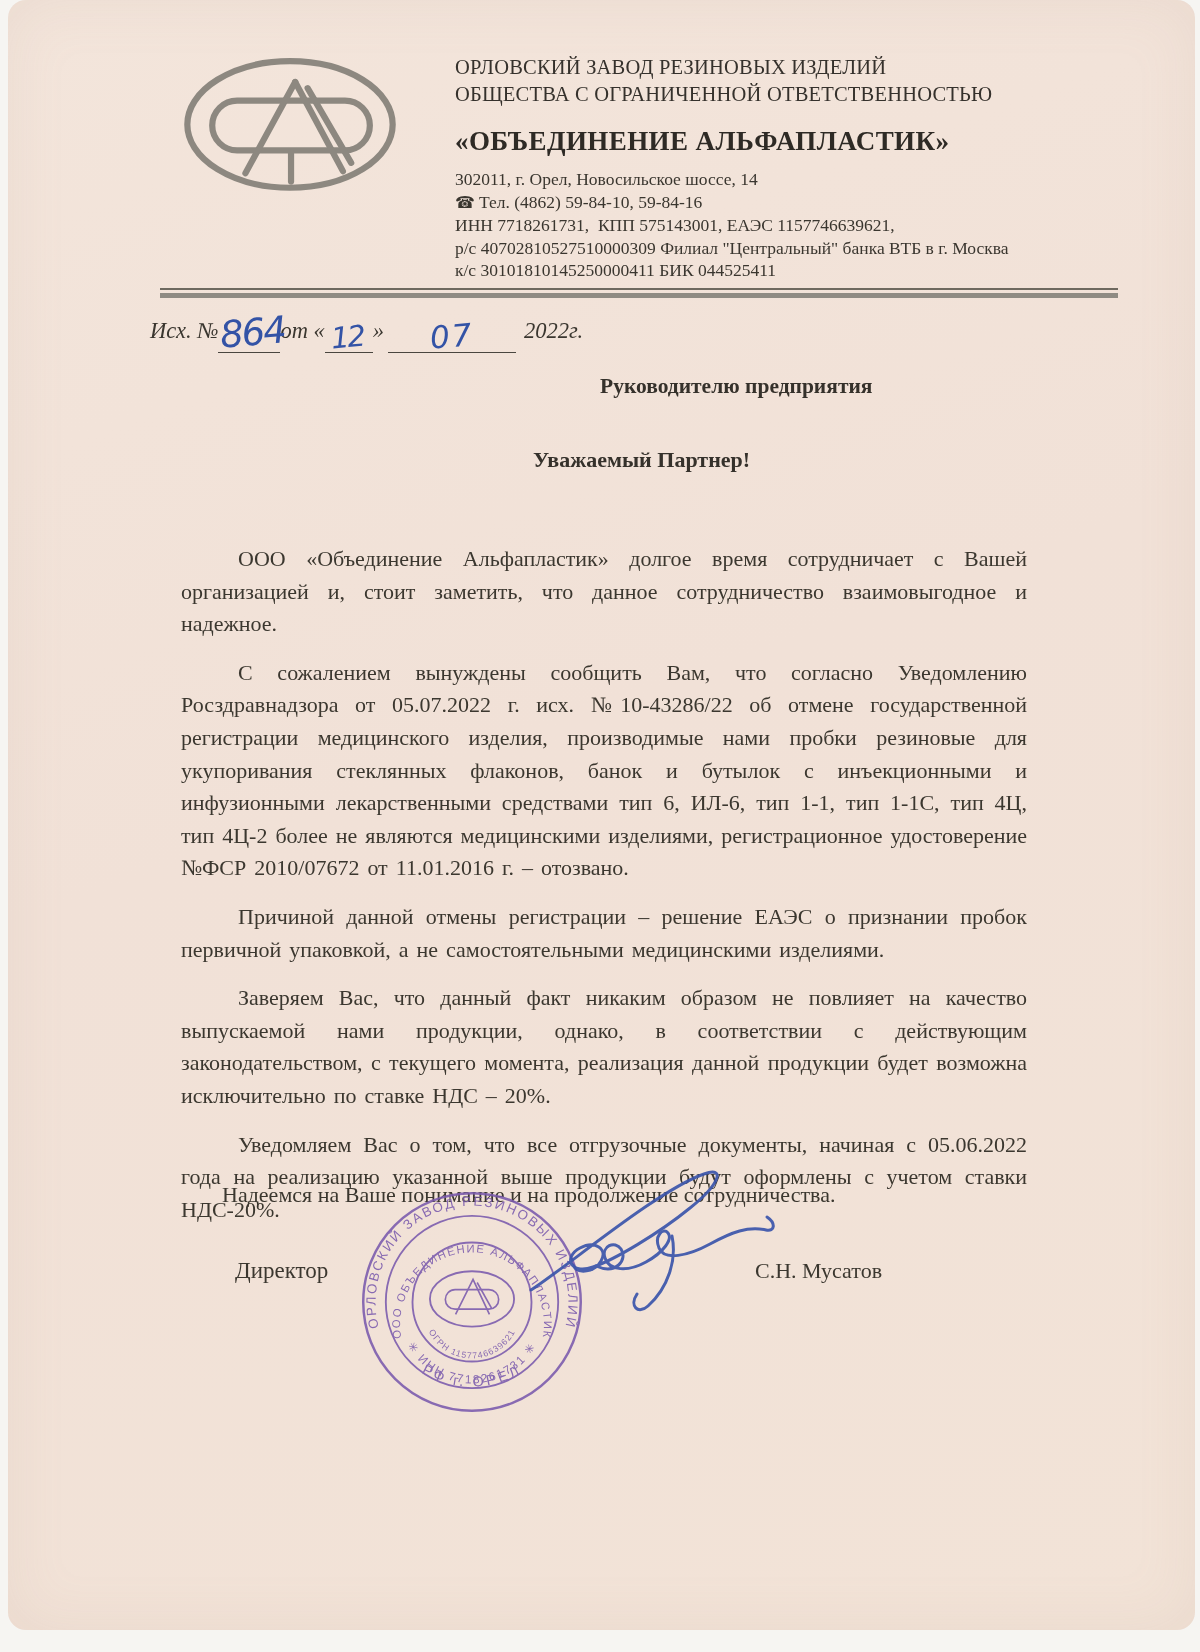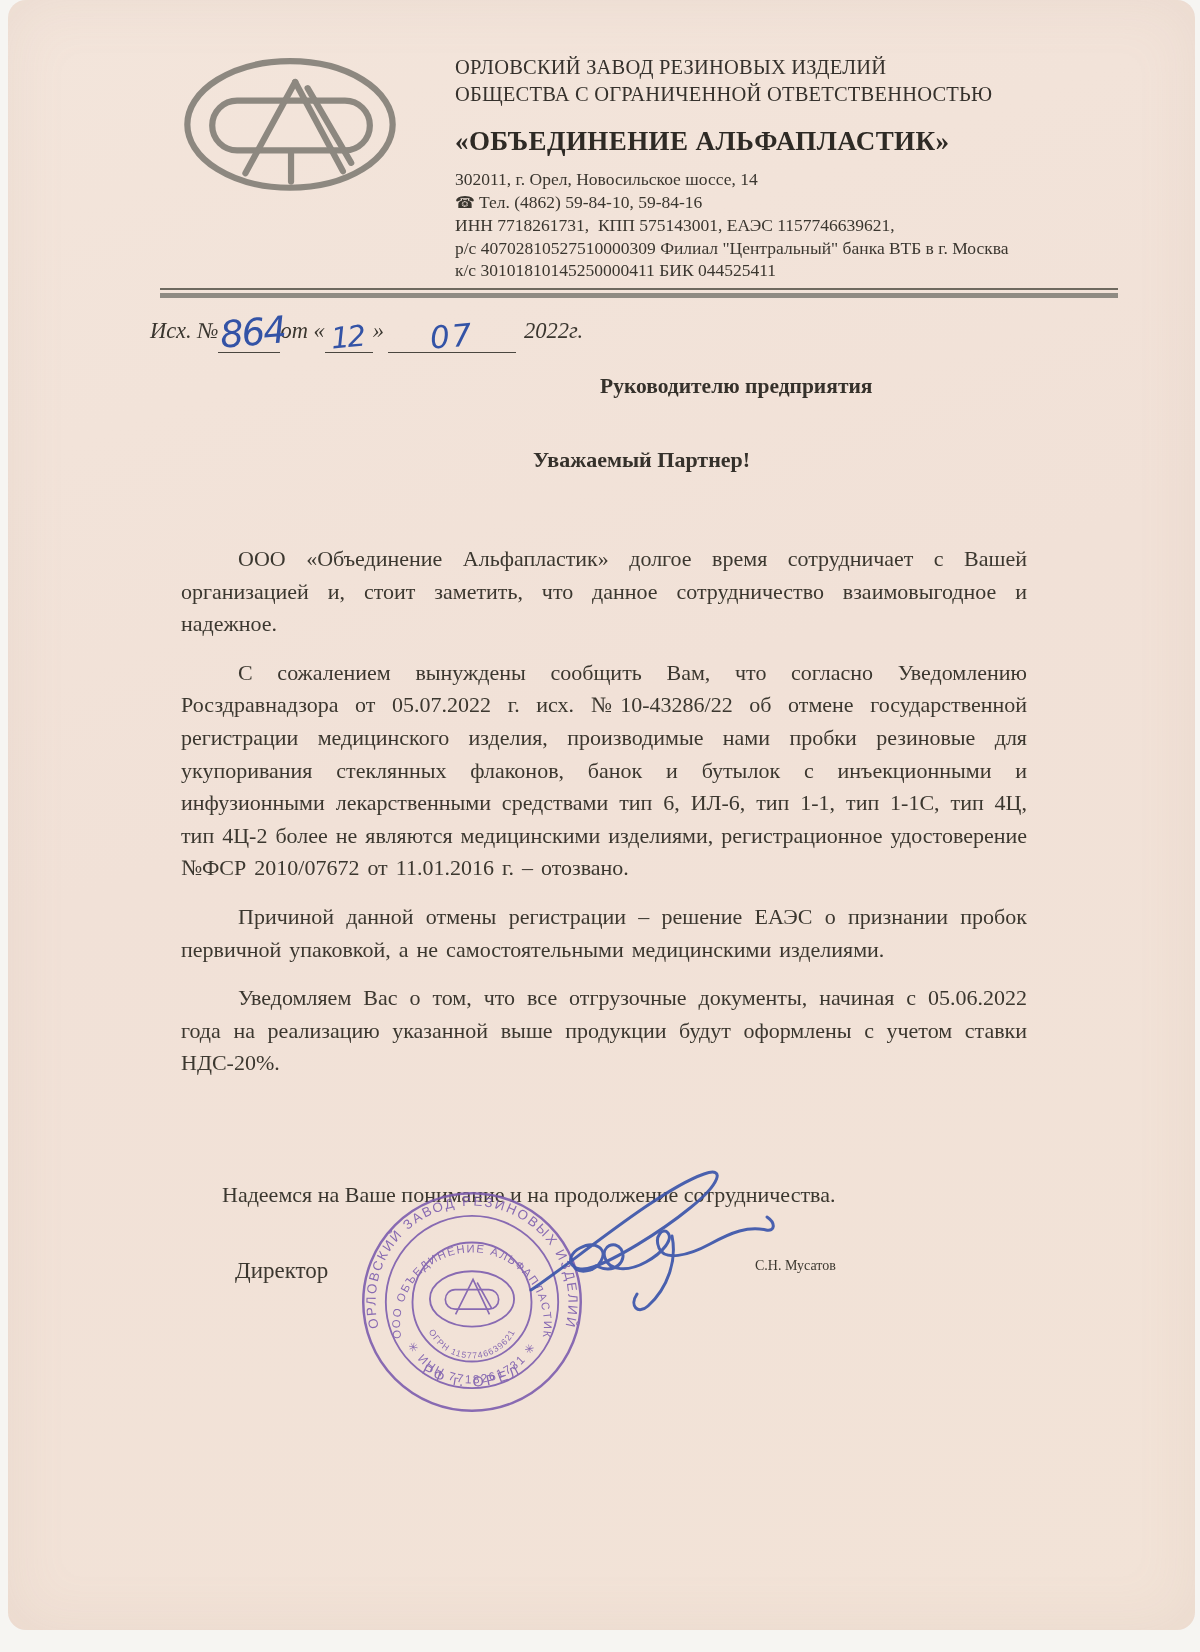--- a/index.html
+++ b/index.html
@@ -52,21 +52,21 @@
     font-weight:bold;font-size:21.5px;color:#35312b;}
   .salutation{position:absolute;left:525px;top:447px;font-weight:bold;font-size:22px;color:#35312b;}
   
   .body-text{position:absolute;left:157px;top:527px;width:878px;
     font-size:22px;line-height:32.6px;color:#3b372f;text-align:justify;word-spacing:2.5px;}
   .body-text p{margin:16px;text-indent:57px;}
   .closing{position:absolute;left:157px;top:1182px;width:878px;
     font-size:22px;color:#3b372f;text-indent:57px;}
   
   .sig-title{position:absolute;left:227px;top:1258px;font-size:23px;color:#3b372f;}
-  .sig-name{position:absolute;left:747px;top:1258px;font-size:14px;color:#3b372f;}
+  .sig-name{position:absolute;left:747px;top:1258px;font-size:22px;color:#3b372f;}
   .stamp{position:absolute;left:346px;top:1184px;width:236px;height:236px;opacity:.88;}
   .stamp text{font-family:"Liberation Sans",sans-serif;fill:#7a5aad;}
   .signature{position:absolute;left:468px;top:1148px;width:320px;height:178px;}
 </style>
 </head>
 <body>
 
 <div class="paper">
 
   <svg class="logo" viewBox="0 0 210 135">
@@ -116,20 +116,21 @@
   </div>
 
   <div class="recipient">Руководителю предприятия</div>
 
   <div class="salutation">Уважаемый Партнер!</div>
 
   <div class="body-text">
     <p>ООО «Объединение Альфапластик» долгое время сотрудничает с Вашей организацией и, стоит заметить, что данное сотрудничество взаимовыгодное и надежное.</p>
     <p>С сожалением вынуждены сообщить Вам, что согласно Уведомлению Росздравнадзора от 05.07.2022 г. исх. №10-43286/22 об отмене государственной регистрации медицинского изделия, производимые нами пробки резиновые для укупоривания стеклянных флаконов, банок и бутылок с инъекционными и инфузионными лекарственными средствами тип 6, ИЛ-6, тип 1-1, тип 1-1С, тип 4Ц, тип 4Ц-2 более не являются медицинскими изделиями, регистрационное удостоверение №ФСР 2010/07672 от 11.01.2016 г. – отозвано.</p>
     <p>Причиной данной отмены регистрации – решение ЕАЭС о признании пробок первичной упаковкой, а не самостоятельными медицинскими изделиями.</p>
+    <p>Заверяем Вас, что данный факт никаким образом не повлияет на качество выпускаемой нами продукции, однако, в соответствии с действующим законодательством, с текущего момента, реализация данной продукции будет возможна исключительно по ставке НДС – 20%.</p>
     <p>Уведомляем Вас о том, что все отгрузочные документы, начиная с 05.06.2022 года на реализацию указанной выше продукции будут оформлены с учетом ставки НДС-20%.</p>
   </div>
 
   <div class="closing">Надеемся на Ваше понимание и на продолжение сотрудничества.</div>
 
   <div class="sig-title">Директор</div>
   <div class="sig-name">С.Н. Мусатов</div>
 
   <svg class="stamp" viewBox="0 0 230 230">
     <defs>

